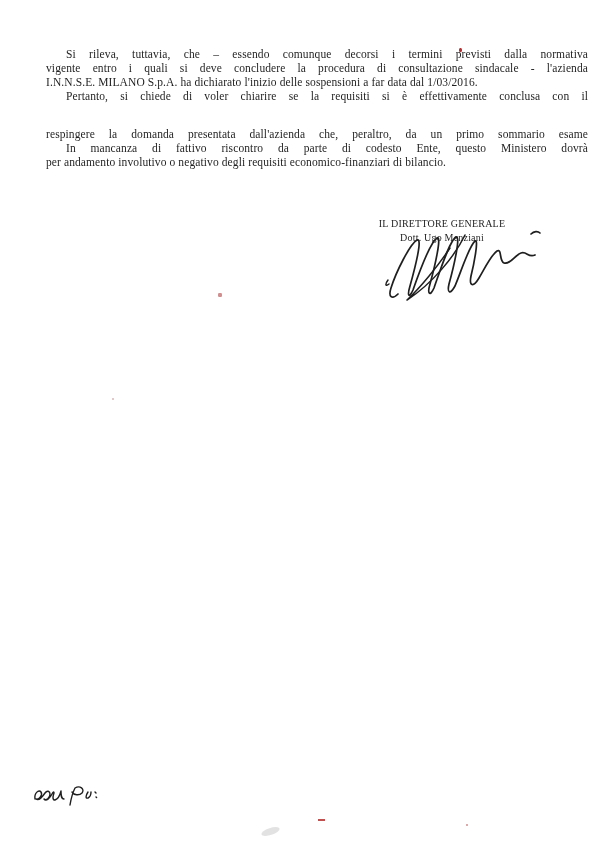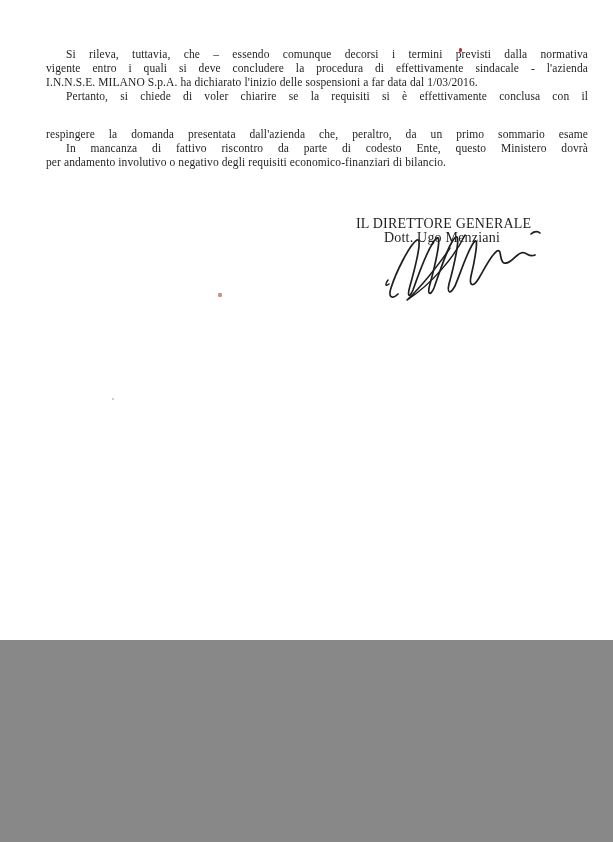--- a/index.html
+++ b/index.html
@@ -1,19 +1,19 @@
 <!DOCTYPE html>
 <html style="--ink: #1f1f1f; --paper: #ffffff; --speck-red: #b53131; --speck-pink: #cf8f8f; --smudge: #d8d8d8;"><head>
 <meta charset="utf-8">
 <style>
   html, body { margin: 0; padding: 0; background: #888; }
   .page {
     position: relative;
     width: 613px;
-    height: 640px;
+    height: 842px;
     margin: 0 auto;
     background: var(--paper, #ffffff);
     overflow: hidden;
     font-family: "Liberation Serif", serif;
     color: var(--ink, #1f1f1f);
   }
   .text-block {
     position: absolute;
     left: 46px;
     top: 47px;
@@ -26,21 +26,21 @@
   .para.gap-before { margin-top: 24px; }
   .line { text-align: justify; text-align-last: justify; white-space: normal; }
   .line.last { text-align-last: left; }
   .line.indent { text-indent: 20px; }
   .signature-block {
     position: absolute;
     left: 356px;
     top: 217px;
     width: 172px;
     text-align: center;
-    font-size: 14px;
+    font-size: 10px;
     line-height: 14px;
     letter-spacing: 0.2px;
   }
   .sig-title { white-space: nowrap; }
   .sig-name { white-space: nowrap; }
   .signature-svg {
     position: absolute;
     left: 368px;
     top: 226px;
     width: 175px;
@@ -70,21 +70,21 @@
 </style>
 </head>
 <body>
 
 <div class="page">
 
   <div class="text-block">
 
     <p class="para">
       <span class="line indent" style="display:block">Si rileva, tuttavia, che – essendo comunque decorsi i termini previsti dalla normativa</span>
-      <span class="line" style="display:block">vigente entro i quali si deve concludere la procedura di effettivamente sindacale - l'azienda</span>
+      <span class="line" style="display:block">vigente entro i quali si deve concludere la procedura di consultazione sindacale - l'azienda</span>
       <span class="line last" style="display:block">I.N.N.S.E. MILANO S.p.A. ha dichiarato l'inizio delle sospensioni a far data dal 1/03/2016.</span>
     </p>
 
     <p class="para">
       <span class="line indent" style="display:block">Pertanto, si chiede di voler chiarire se la requisiti si è effettivamente conclusa con il</span>
     </p>
 
     <p class="para gap-before">
       <span class="line" style="display:block">respingere la domanda presentata dall'azienda che, peraltro, da un primo sommario esame</span>
       <span class="line indent" style="display:block">In mancanza di fattivo riscontro da parte di codesto Ente, questo Ministero dovrà</span>

